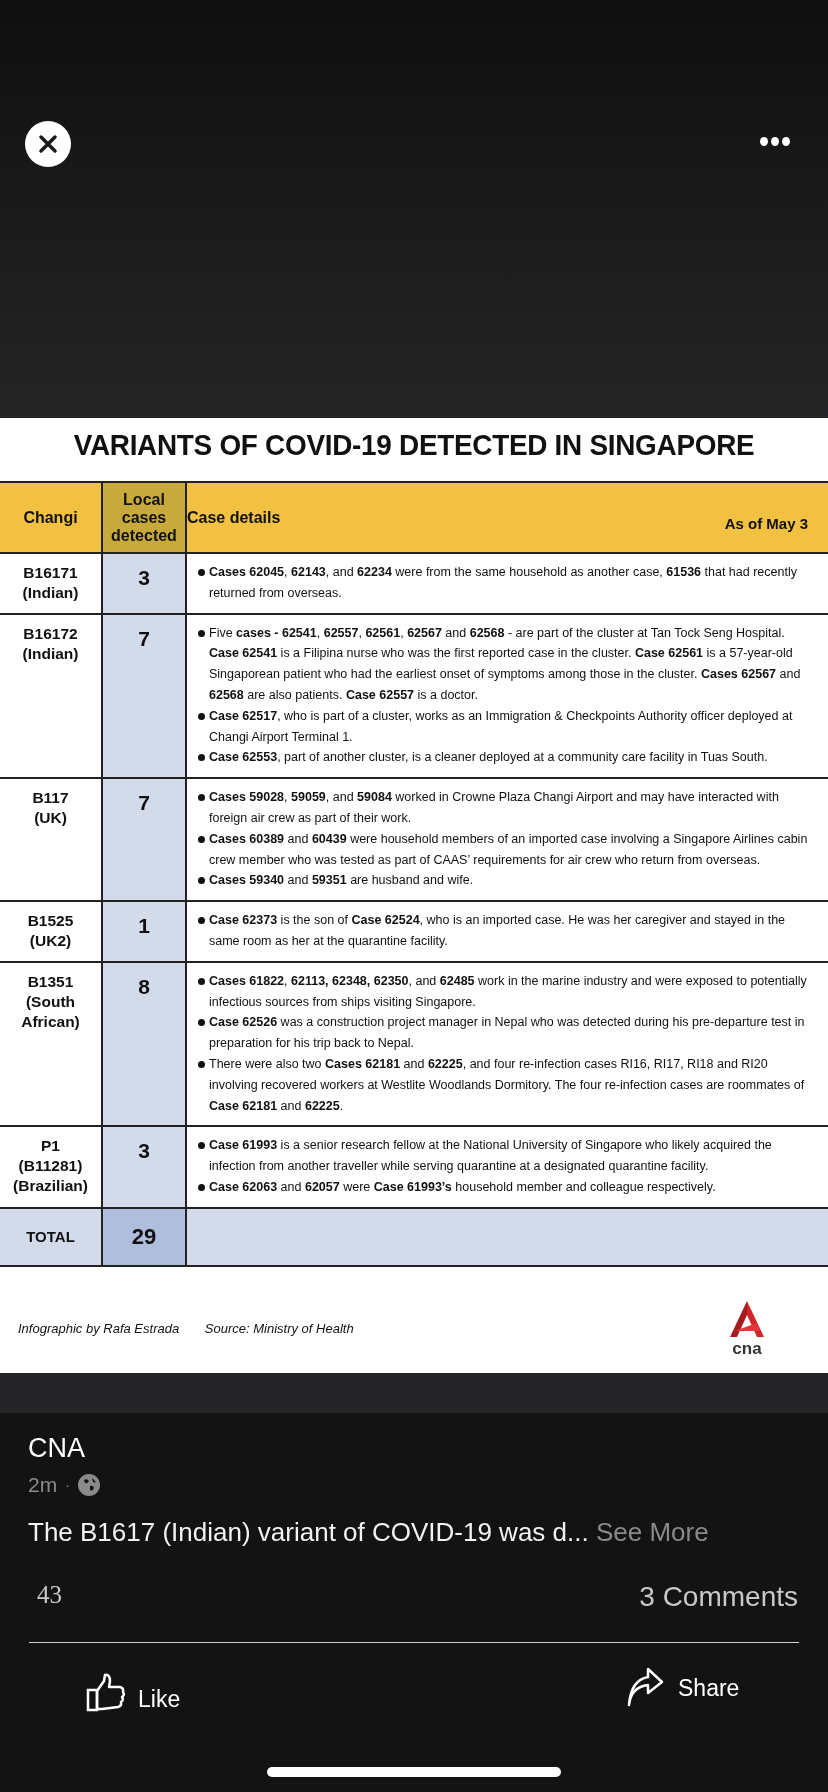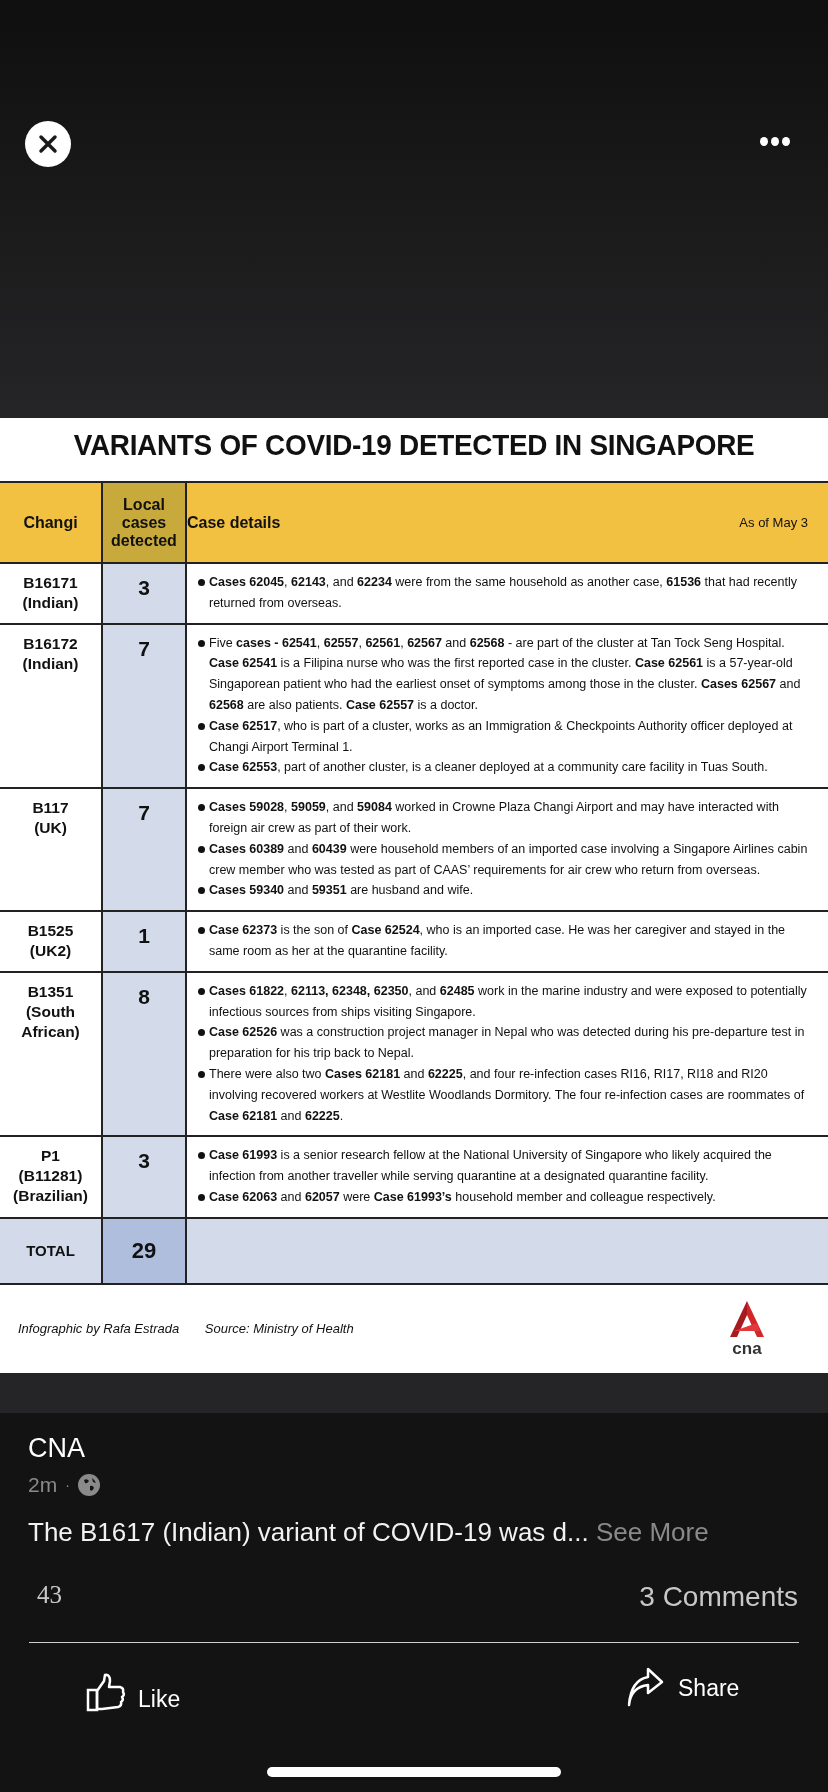--- a/index.html
+++ b/index.html
@@ -38,39 +38,39 @@
     position: absolute; left: 0; top: 63px; width: 828px;
     border-collapse: collapse; table-layout: fixed;
   }
   table.variants td, table.variants th {
     border-top: 2px solid #222; vertical-align: top;
   }
   .col-variant { width: 102px; }
   .col-count { width: 84px; }
   .col-details { width: 642px; }
   thead th {
-    background: #f2c141; height: 81px; font-size: 16px; font-weight: bold;
+    background: #f2c141; height: 71px; font-size: 16px; font-weight: bold;
     vertical-align: middle !important;
   }
   thead th.h-count { background: #c8aa3c; border-left: 2px solid #222; border-right: 2px solid #222; line-height: 18px; }
   thead th.h-variant { text-align: center; }
   thead th.h-details { text-align: left; padding-left: 0; position: relative; }
-  .as-of { position: absolute; right: 20px; top: 32px; font-size: 13px; font-weight: normal; text-align: right; }
+  .as-of { position: absolute; right: 20px; top: 32px; font-size: 15px; font-weight: bold; text-align: right; }
   td.variant-cell {
     text-align: center; font-weight: bold; font-size: 15.5px; line-height: 20px; padding-top: 9px;
     background: #fff;
   }
   td.count-cell {
     text-align: center; font-weight: bold; font-size: 21px; background: #d3dbeb;
     border-left: 2px solid #222; border-right: 2px solid #222; padding-top: 12px;
   }
   td.details-cell { font-size: 12.5px; line-height: 20.8px; padding: 8px 10px 9px 11px; }
   .bullet { position: relative; padding-left: 11px; }
   .bullet::before { content: ""; position: absolute; left: 0; top: 7px; width: 7px; height: 7px; border-radius: 50%; background: #111; }
-  tr.total-row td { background: #d3dbeb; height: 66px; vertical-align: middle; }
+  tr.total-row td { background: #d3dbeb; height: 58px; vertical-align: middle; }
   tr.total-row td.count-cell { background: #afbedd; padding-top: 0; font-size: 22px; vertical-align: middle; }
   tr.total-row td.variant-cell { padding-top: 0; font-size: 15px; vertical-align: middle; }
   tr.total-row td { border-bottom: 2px solid #222; }
   .credit {
     position: absolute; left: 18px; top: 903px; font-size: 13px; font-style: italic; color: #111;
   }
   .credit span { margin-right: 22px; }
   .cna-logo { position: absolute; left: 724px; top: 883px; width: 46px; height: 55px; }
 
   .band { position: absolute; left: 0; top: 1373px; width: 828px; height: 40px; background: #252527; }

